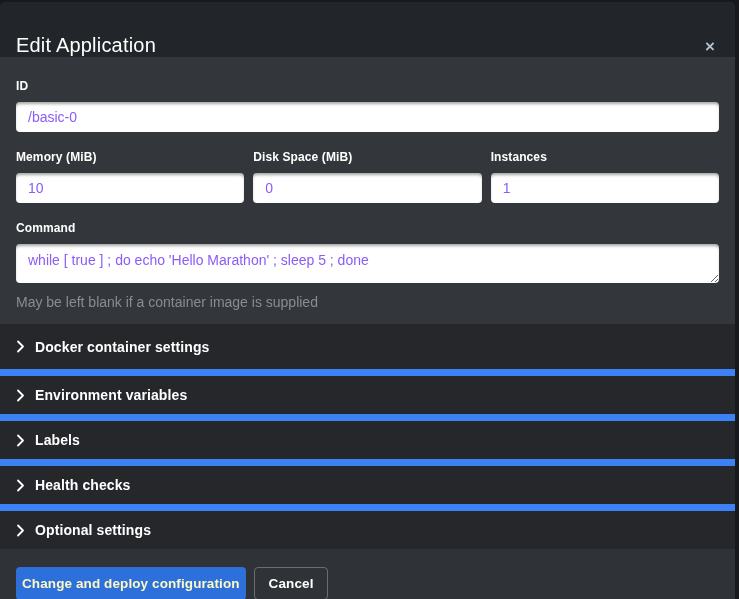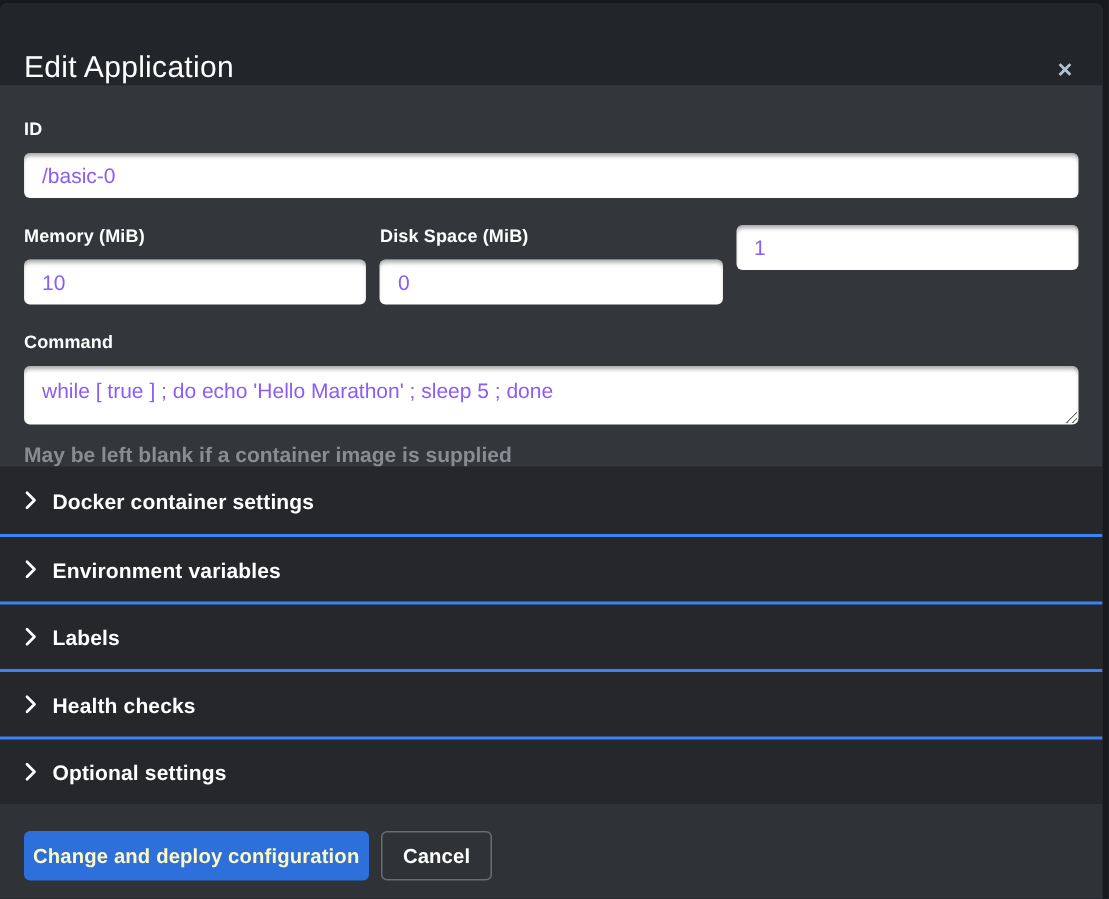--- a/index.html
+++ b/index.html
@@ -82,35 +82,35 @@
   .field-row {
     display: flex;
     gap: 9px;
     margin-bottom: 18px;
   }
   .field-row .form-group { flex: 1 1 0; margin-bottom: 0; }
   .help-text {
     color: #898d91;
     font-size: 14px;
     margin-top: 7px;
-    font-weight: bold;
+    margin-bottom: 14px;
   }
   
   .accordion {
     flex: 0 0 auto;
     background: #25272b;
   }
   .acc-row {
     height: 45px;
     display: flex;
     align-items: center;
     padding: 0 16px;
     cursor: pointer;
   }
-  .acc-row + .acc-row { border-top: 2px solid #3b82f6; }
+  .acc-row + .acc-row { border-top: 7px solid #3b82f6; }
   .acc-chevron {
     display: inline-flex;
     width: 9px;
     margin-right: 10px;
     flex: 0 0 auto;
   }
   .acc-label {
     color: #ffffff;
     font-size: 14px;
     font-weight: 700;
@@ -172,20 +172,21 @@
     <div class="field-row">
       <div class="form-group">
         <label class="form-label">Memory (MiB)</label>
         <input class="text-input" type="text" value="10" style="">
       </div>
       <div class="form-group">
         <label class="form-label">Disk Space (MiB)</label>
         <input class="text-input" type="text" value="0" style="">
       </div>
       <div class="form-group">
+        <label class="form-label">Instances</label>
         <input class="text-input" type="text" value="1" style="">
       </div>
     </div>
 
     <div class="form-group" style="margin-bottom:0;">
       <label class="form-label">Command</label>
       <textarea class="text-area" style="">while [ true ] ; do echo 'Hello Marathon' ; sleep 5 ; done</textarea>
       <div class="help-text">May be left blank if a container image is supplied</div>
     </div>
 

